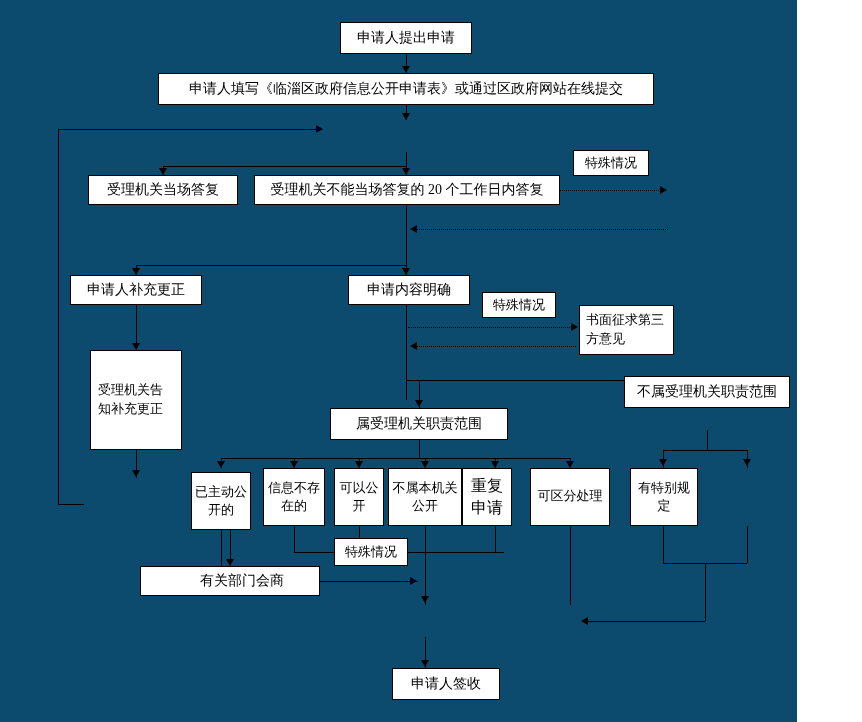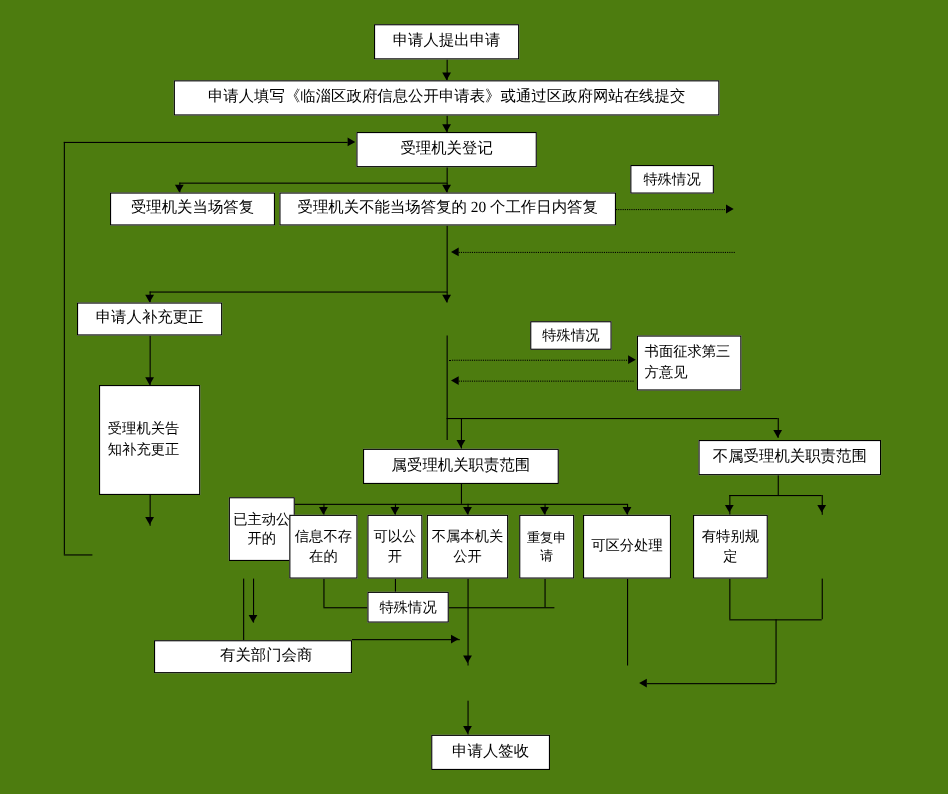--- a/index.html
+++ b/index.html
@@ -6,23 +6,23 @@
     margin: 0;
     padding: 0;
     background: #ffffff;
   }
   body {
     font-family: "Liberation Serif", "DejaVu Serif", serif;
     color: #000000;
   }
   #canvas {
     position: relative;
-    width: 862px;
+    width: 797px;
     height: 722px;
-    background: #4d7c0f;
+    background: #0c4a6e;
     overflow: hidden;
   }
   .box {
     position: absolute;
     border: 1px solid #000000;
     background: #ffffff;
     box-sizing: border-box;
     display: flex;
     align-items: center;
     justify-content: center;
@@ -92,61 +92,61 @@
 </style>
 </head>
 <body>
 
 <div id="canvas">
 
   <div class="box" style="left:340px; top:22px; width:132px; height:32px;">申请人提出申请</div>
 
   <div class="box" style="left:158px; top:73px; width:496px; height:32px;">申请人填写《临淄区政府信息公开申请表》或通过区政府网站在线提交</div>
 
-  <div class="box" style="left:324px; top:120px; width:164px; height:32px;">受理机关登记</div>
-
-  <div class="box" style="left:100px; top:175px; width:150px; height:30px;">受理机关当场答复</div>
+
+  <div class="box" style="left:88px; top:175px; width:150px; height:30px;">受理机关当场答复</div>
 
   <div class="box" style="left:254px; top:175px; width:306px; height:30px;">受理机关不能当场答复的 20 个工作日内答复</div>
 
 
   <div class="note" style="left:573px; top:150px; width:76px; height:26px;">特殊情况</div>
 
   <div class="box" style="left:70px; top:275px; width:132px; height:30px;">申请人补充更正</div>
 
+  <div class="box" style="left:348px; top:275px; width:122px; height:30px;">申请内容明确</div>
 
   <div class="note" style="left:482px; top:292px; width:74px; height:26px;">特殊情况</div>
 
   <div class="box tall" style="left:579px; top:305px; width:95px; height:50px; font-size:13px; text-align:left; justify-content:flex-start; padding:3px 6px;">书面征求第三方意见</div>
 
   <div class="box tall" style="left:90px; top:350px; width:92px; height:100px; font-size:13px; text-align:left; justify-content:flex-start; padding:3px 7px;">受理机关告知补充更正</div>
 
 
   <div class="box" style="left:330px; top:408px; width:178px; height:32px;">属受理机关职责范围</div>
 
-  <div class="box" style="left:624px; top:400px; width:166px; height:32px;margin-left:11px;">不属受理机关职责范围</div>
-
-  <div class="box tall" style="left:191px; top:452px; width:60px; height:58px; font-size:13px; line-height:1.35; padding:2px 3px;margin-left:17px;">已主动公开的</div>
+  <div class="box" style="left:624px; top:376px; width:166px; height:32px;">不属受理机关职责范围</div>
+
+  <div class="box tall" style="left:191px; top:472px; width:60px; height:58px; font-size:13px; line-height:1.35; padding:2px 3px;">已主动公开的</div>
 
   <div class="box tall" style="left:334px; top:468px; width:50px; height:58px; font-size:13px; line-height:1.35; padding:2px 3px;">可以公开</div>
 
   <div class="box tall" style="left:263px; top:468px; width:62px; height:58px; font-size:13px; line-height:1.35; padding:2px 3px;">信息不存在的</div>
 
   <div class="box tall" style="left:388px; top:468px; width:74px; height:58px; font-size:13px; line-height:1.35; padding:2px 3px;">不属本机关公开</div>
 
-  <div class="box tall" style="left:472px; top:468px; width:50px; height:58px; font-size:12px; line-height:1.35; padding:2px 3px;">重复申请</div>
+  <div class="box tall" style="left:462px; top:468px; width:50px; height:58px; font-size:16px; line-height:1.35; padding:2px 3px;">重复申请</div>
 
   <div class="box tall" style="left:530px; top:468px; width:80px; height:58px; font-size:13px; line-height:1.35; padding:2px 3px;font-family:Liberation Mono, monospace;">可区分处理</div>
 
   <div class="box tall" style="left:630px; top:468px; width:68px; height:58px; font-size:13px; line-height:1.35; padding:2px 3px;text-align:center;">有特别规定</div>
 
 
   <div class="note" style="left:334px; top:538px; width:74px; height:28px;">特殊情况</div>
 
-  <div class="box" style="left:140px; top:582px; width:180px; height:30px;padding-left:28px;">有关部门会商</div>
+  <div class="box" style="left:140px; top:566px; width:180px; height:30px;padding-left:28px;">有关部门会商</div>
 
 
   <div class="box" style="left:392px; top:668px; width:108px; height:32px;">申请人签收</div>
 
   <div class="ln vline" style="left:406px; top:54px; height:19px;"></div>
   <div class="arrow arrow-down" style="left:402px; top:66px;"></div>
 
   <div class="ln vline" style="left:406px; top:105px; height:15px;"></div>
   <div class="arrow arrow-down" style="left:402px; top:113px;"></div>
 

